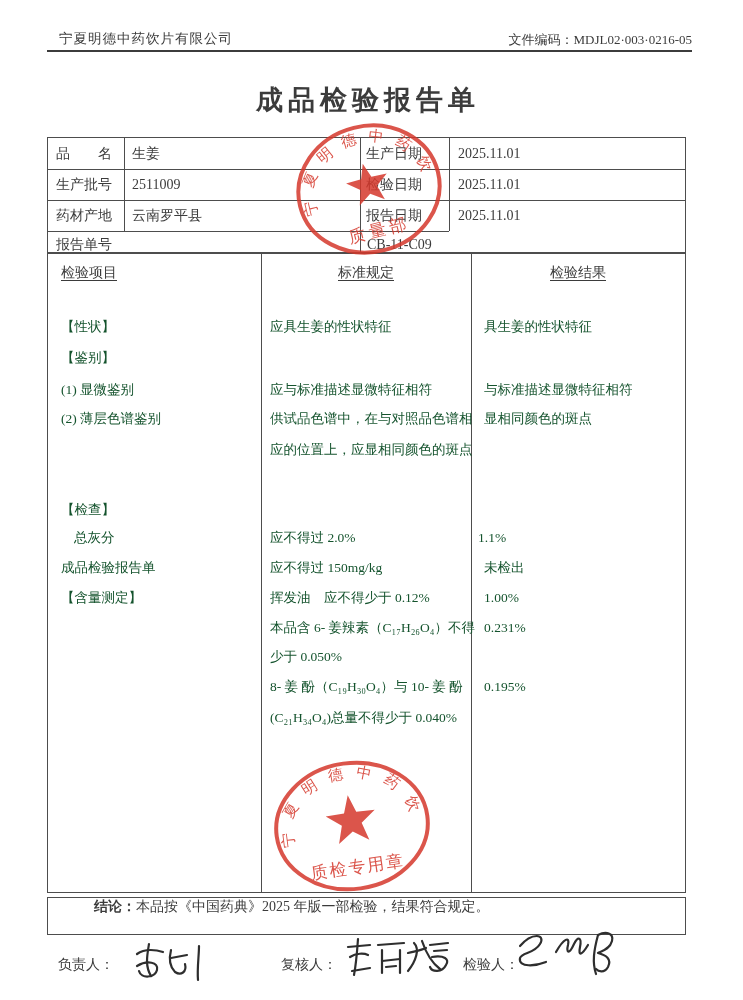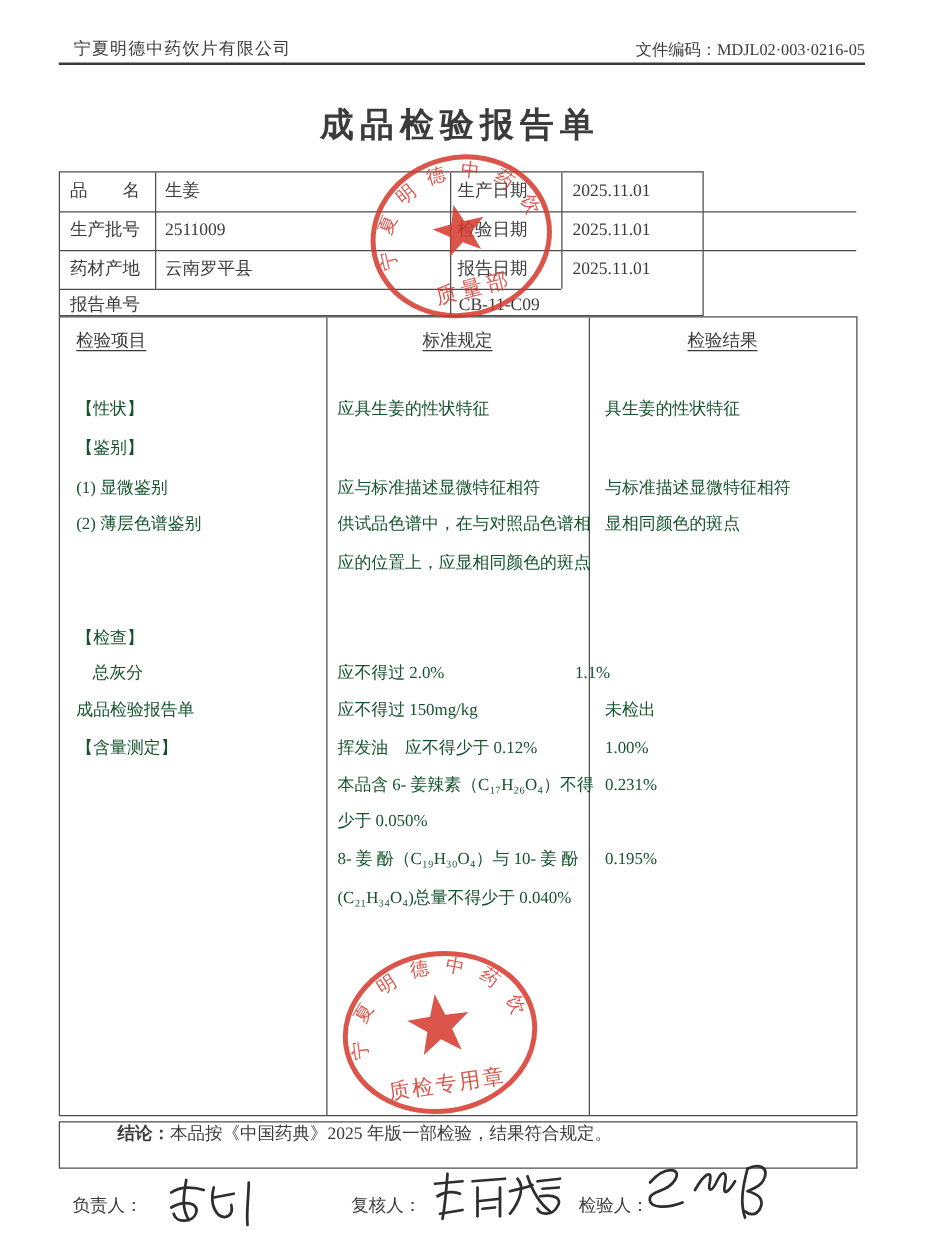--- a/index.html
+++ b/index.html
@@ -11,21 +11,21 @@
   .abs{position:absolute;}
   
   .company{left:59px;top:30px;font-size:13.5px;letter-spacing:1px;}
   .doccode{right:51px;top:31px;font-size:13px;}
   .header-rule{left:47px;top:50px;width:645px;height:2px;background:#3c3c3c;}
   .title{left:0;top:82px;width:736px;text-align:center;font-size:27px;font-weight:bold;letter-spacing:5px;}
   
   .box{border:1px solid #4d4d4d;box-sizing:border-box;}
   .vl{position:absolute;top:0;width:1px;background:#4d4d4d;}
   .hl{position:absolute;left:0;height:1px;background:#4d4d4d;width:637px;}
-  .info-table{left:47px;top:137px;width:516px;height:116px;}
+  .info-table{left:47px;top:137px;width:639px;height:116px;}
   .cell{position:absolute;font-size:14px;white-space:nowrap;line-height:20px;}
   .main-table{left:47px;top:253px;width:639px;height:640px;}
   .th{position:absolute;top:10px;font-size:14px;text-decoration:underline;text-underline-offset:3px;white-space:nowrap;}
   .th.c1{left:13px;}
   .th.c2{left:213px;width:210px;text-align:center;}
   .th.c3{left:423px;width:214px;text-align:center;}
   .tline{position:absolute;font-size:13.5px;white-space:nowrap;line-height:18px;color:#14532d;}
   .conclusion{left:47px;top:897px;width:639px;height:38px;display:flex;align-items:flex-start;}
   .conclusion .inner{margin-left:46px;font-size:14px;white-space:nowrap;}
   .conclusion .clabel{font-weight:bold;}
@@ -92,21 +92,21 @@
       <div class="tline" style="left: 13px; top: 127px;">(1) 显微鉴别</div>
       <div class="tline" style="left: 222px; top: 127px;">应与标准描述显微特征相符</div>
       <div class="tline" style="left: 436px; top: 127px;">与标准描述显微特征相符</div>
       <div class="tline" style="left: 13px; top: 156px;">(2) 薄层色谱鉴别</div>
       <div class="tline" style="left: 222px; top: 156px;">供试品色谱中，在与对照品色谱相</div>
       <div class="tline" style="left: 436px; top: 156px;">显相同颜色的斑点</div>
       <div class="tline" style="left: 222px; top: 187px;">应的位置上，应显相同颜色的斑点</div>
       <div class="tline" style="left: 13px; top: 247px;">【检查】</div>
       <div class="tline" style="left: 26px; top: 275px;">总灰分</div>
       <div class="tline" style="left: 222px; top: 275px;">应不得过 2.0%</div>
-      <div class="tline" style="left: 412px; top: 275px;">1.1%</div>
+      <div class="tline" style="left: 430px; top: 275px;">1.1%</div>
       <div class="tline" style="left: 13px; top: 305px;">成品检验报告单</div>
       <div class="tline" style="left: 222px; top: 305px;">应不得过 150mg/kg</div>
       <div class="tline" style="left: 436px; top: 305px;">未检出</div>
       <div class="tline" style="left: 13px; top: 335px;">【含量测定】</div>
       <div class="tline" style="left: 222px; top: 335px;">挥发油　应不得少于 0.12%</div>
       <div class="tline" style="left: 436px; top: 335px;">1.00%</div>
       <div class="tline" style="left: 222px; top: 365px;">本品含 6- 姜辣素（C₁₇H₂₆O₄）不得</div>
       <div class="tline" style="left: 436px; top: 365px;">0.231%</div>
       <div class="tline" style="left: 222px; top: 394px;">少于 0.050%</div>
       <div class="tline" style="left: 222px; top: 424px;"> 8- 姜 酚（C₁₉H₃₀O₄）与 10- 姜 酚</div>

